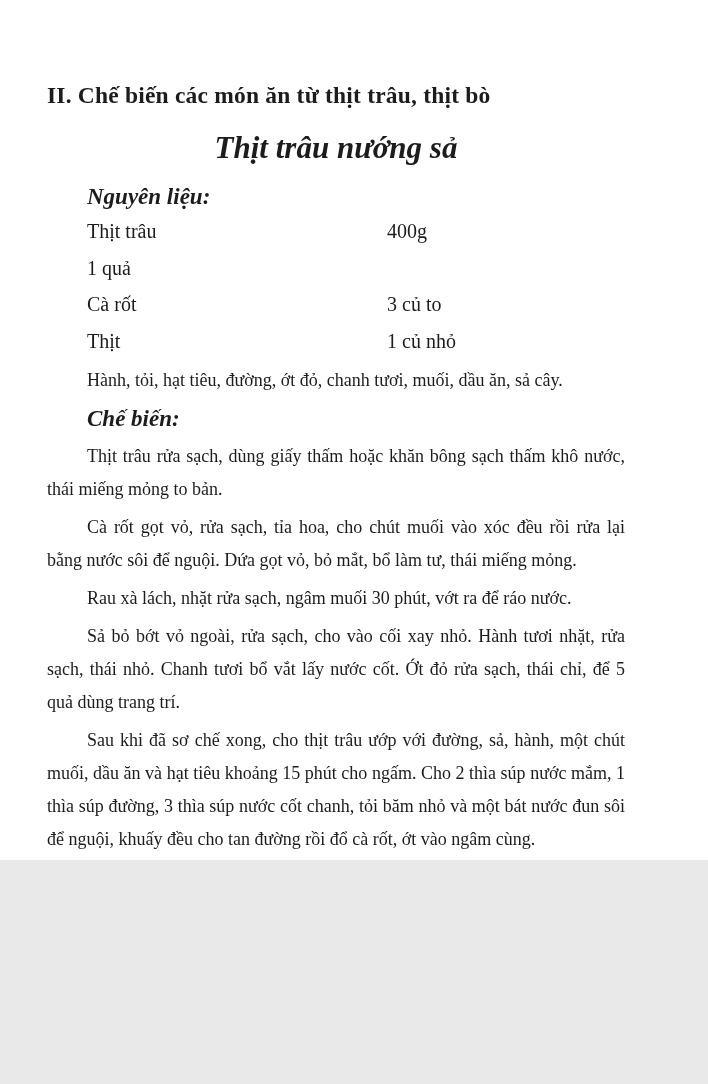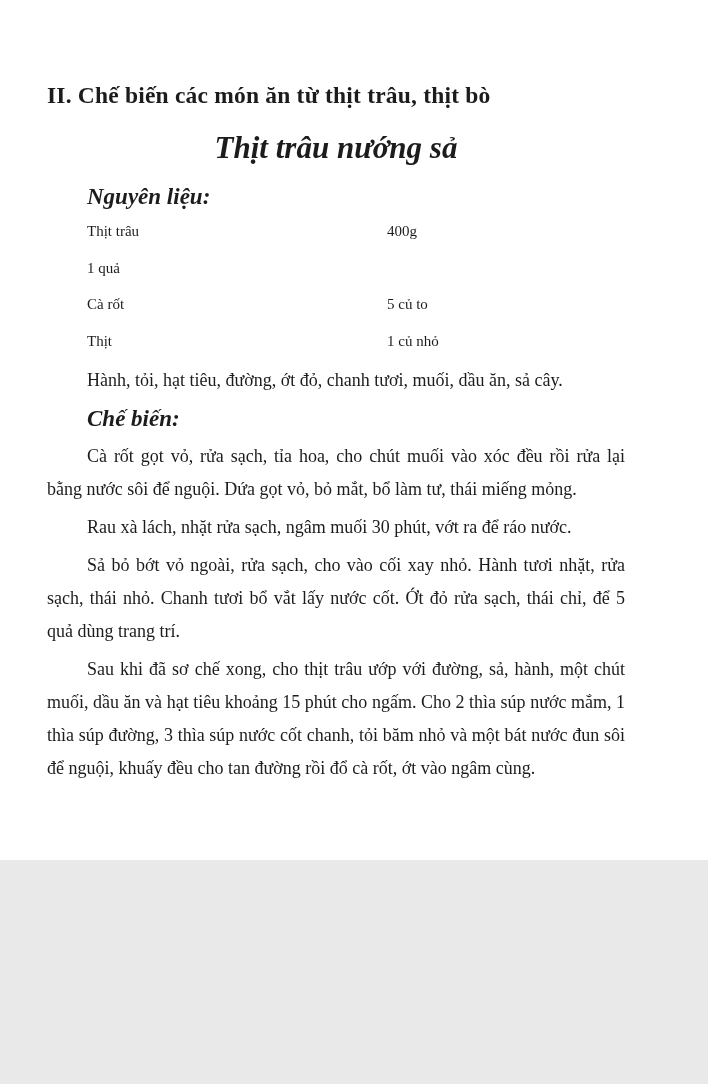--- a/index.html
+++ b/index.html
@@ -38,21 +38,21 @@
     margin: 8px 0 0 0;
     padding-left: 40px;
     font-size: 23px;
     line-height: 33px;
     font-weight: bold;
     font-style: italic;
   }
   .ing-row {
     display: flex;
     padding-left: 40px;
-    font-size: 15px;
+    font-size: 20px;
     line-height: 36.5px;
   }
   .ing-name { width: 300px; flex: 0 0 300px; }
   .ing-qty  { flex: 1; }
   .body-p {
     margin: 5px 0 0 0;
     font-size: 18px;
     line-height: 33px;
     text-align: justify;
     text-indent: 40px;
@@ -124,31 +124,32 @@
 
     <div class="ing-row">
       <span class="ing-name">Thịt trâu</span>
       <span class="ing-qty">400g</span>
     </div>
     <div class="ing-row">
       <span class="ing-qty">1 quả</span>
     </div>
     <div class="ing-row">
       <span class="ing-name">Cà rốt</span>
-      <span class="ing-qty">5 củ to</span>
+      <span class="ing-qty">3 củ to</span>
     </div>
     <div class="ing-row">
       <span class="ing-name">Thịt</span>
       <span class="ing-qty">1 củ nhỏ</span>
     </div>
 
     <p class="body-p">Hành, tỏi, hạt tiêu, đường, ớt đỏ, chanh tươi, muối, dầu ăn, sả cây.</p>
 
     <h3 class="sub-heading prep-heading">Chế biến:</h3>
 
+    <p class="body-p">Thịt trâu rửa sạch, dùng giấy thấm hoặc khăn bông sạch thấm khô nước, thái miếng mỏng to bản.</p>
     <p class="body-p">Cà rốt gọt vỏ, rửa sạch, tỉa hoa, cho chút muối vào xóc đều rồi rửa lại bằng nước sôi để nguội. Dứa gọt vỏ, bỏ mắt, bổ làm tư, thái miếng mỏng.</p>
     <p class="body-p">Rau xà lách, nhặt rửa sạch, ngâm muối 30 phút, vớt ra để ráo nước.</p>
     <p class="body-p">Sả bỏ bớt vỏ ngoài, rửa sạch, cho vào cối xay nhỏ. Hành tươi nhặt, rửa sạch, thái nhỏ. Chanh tươi bổ vắt lấy nước cốt. Ớt đỏ rửa sạch, thái chỉ, để 5 quả dùng trang trí.</p>
     <p class="body-p">Sau khi đã sơ chế xong, cho thịt trâu ướp với đường, sả, hành, một chút muối, dầu ăn và hạt tiêu khoảng 15 phút cho ngấm. Cho 2 thìa súp nước mắm, 1 thìa súp đường, 3 thìa súp nước cốt chanh, tỏi băm nhỏ và một bát nước đun sôi để nguội, khuấy đều cho tan đường rồi đổ cà rốt, ớt vào ngâm cùng.</p>
   </div>
 
   <div class="wm-brand">davibooks</div>
 
   <div class="wm-tagline">Khát vọng tri thức</div>
 

